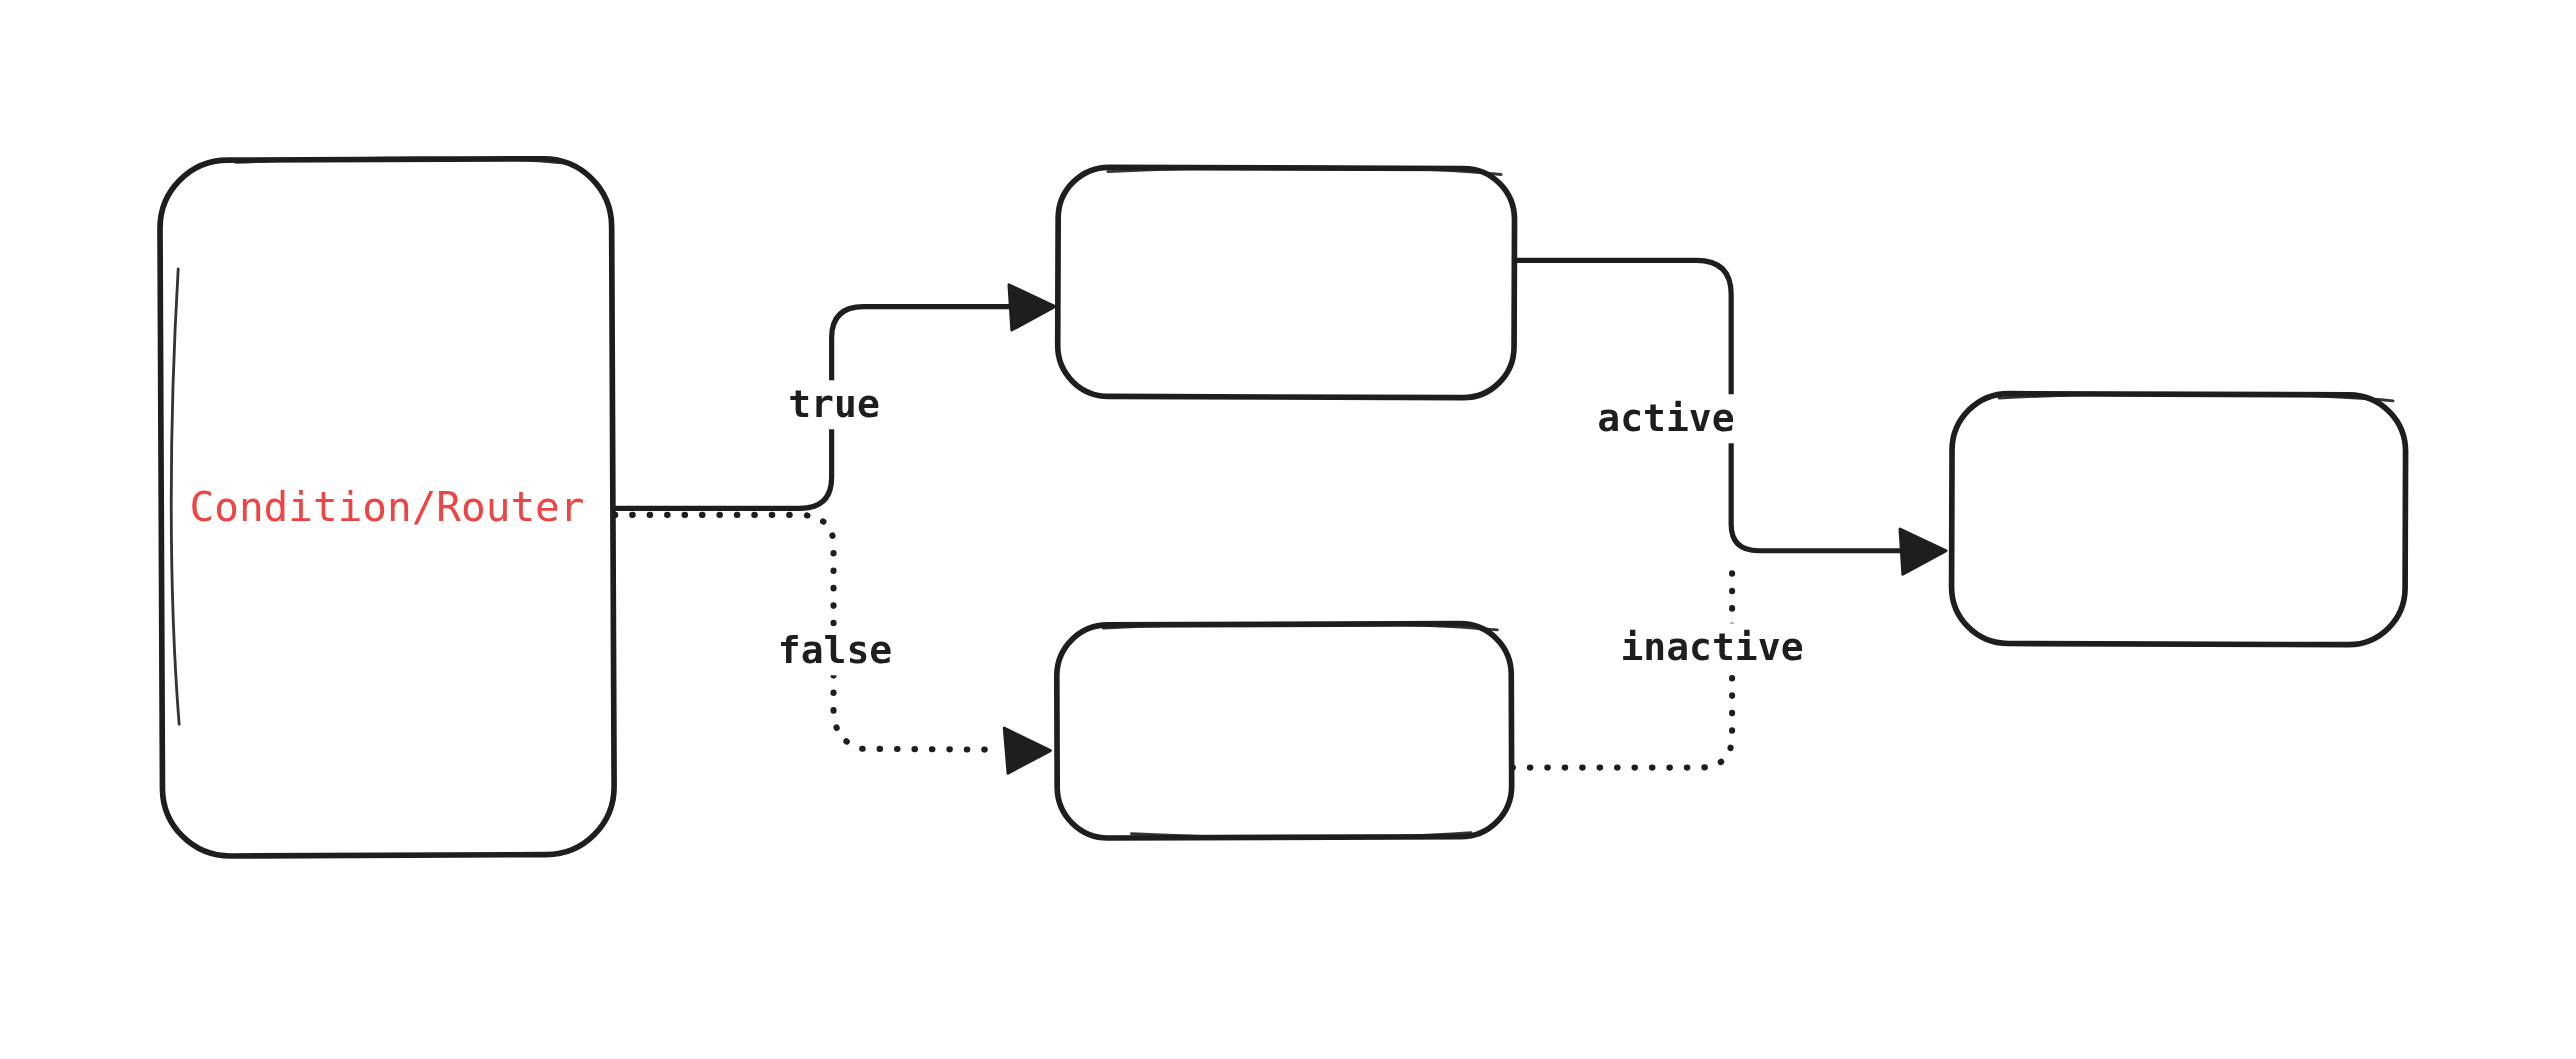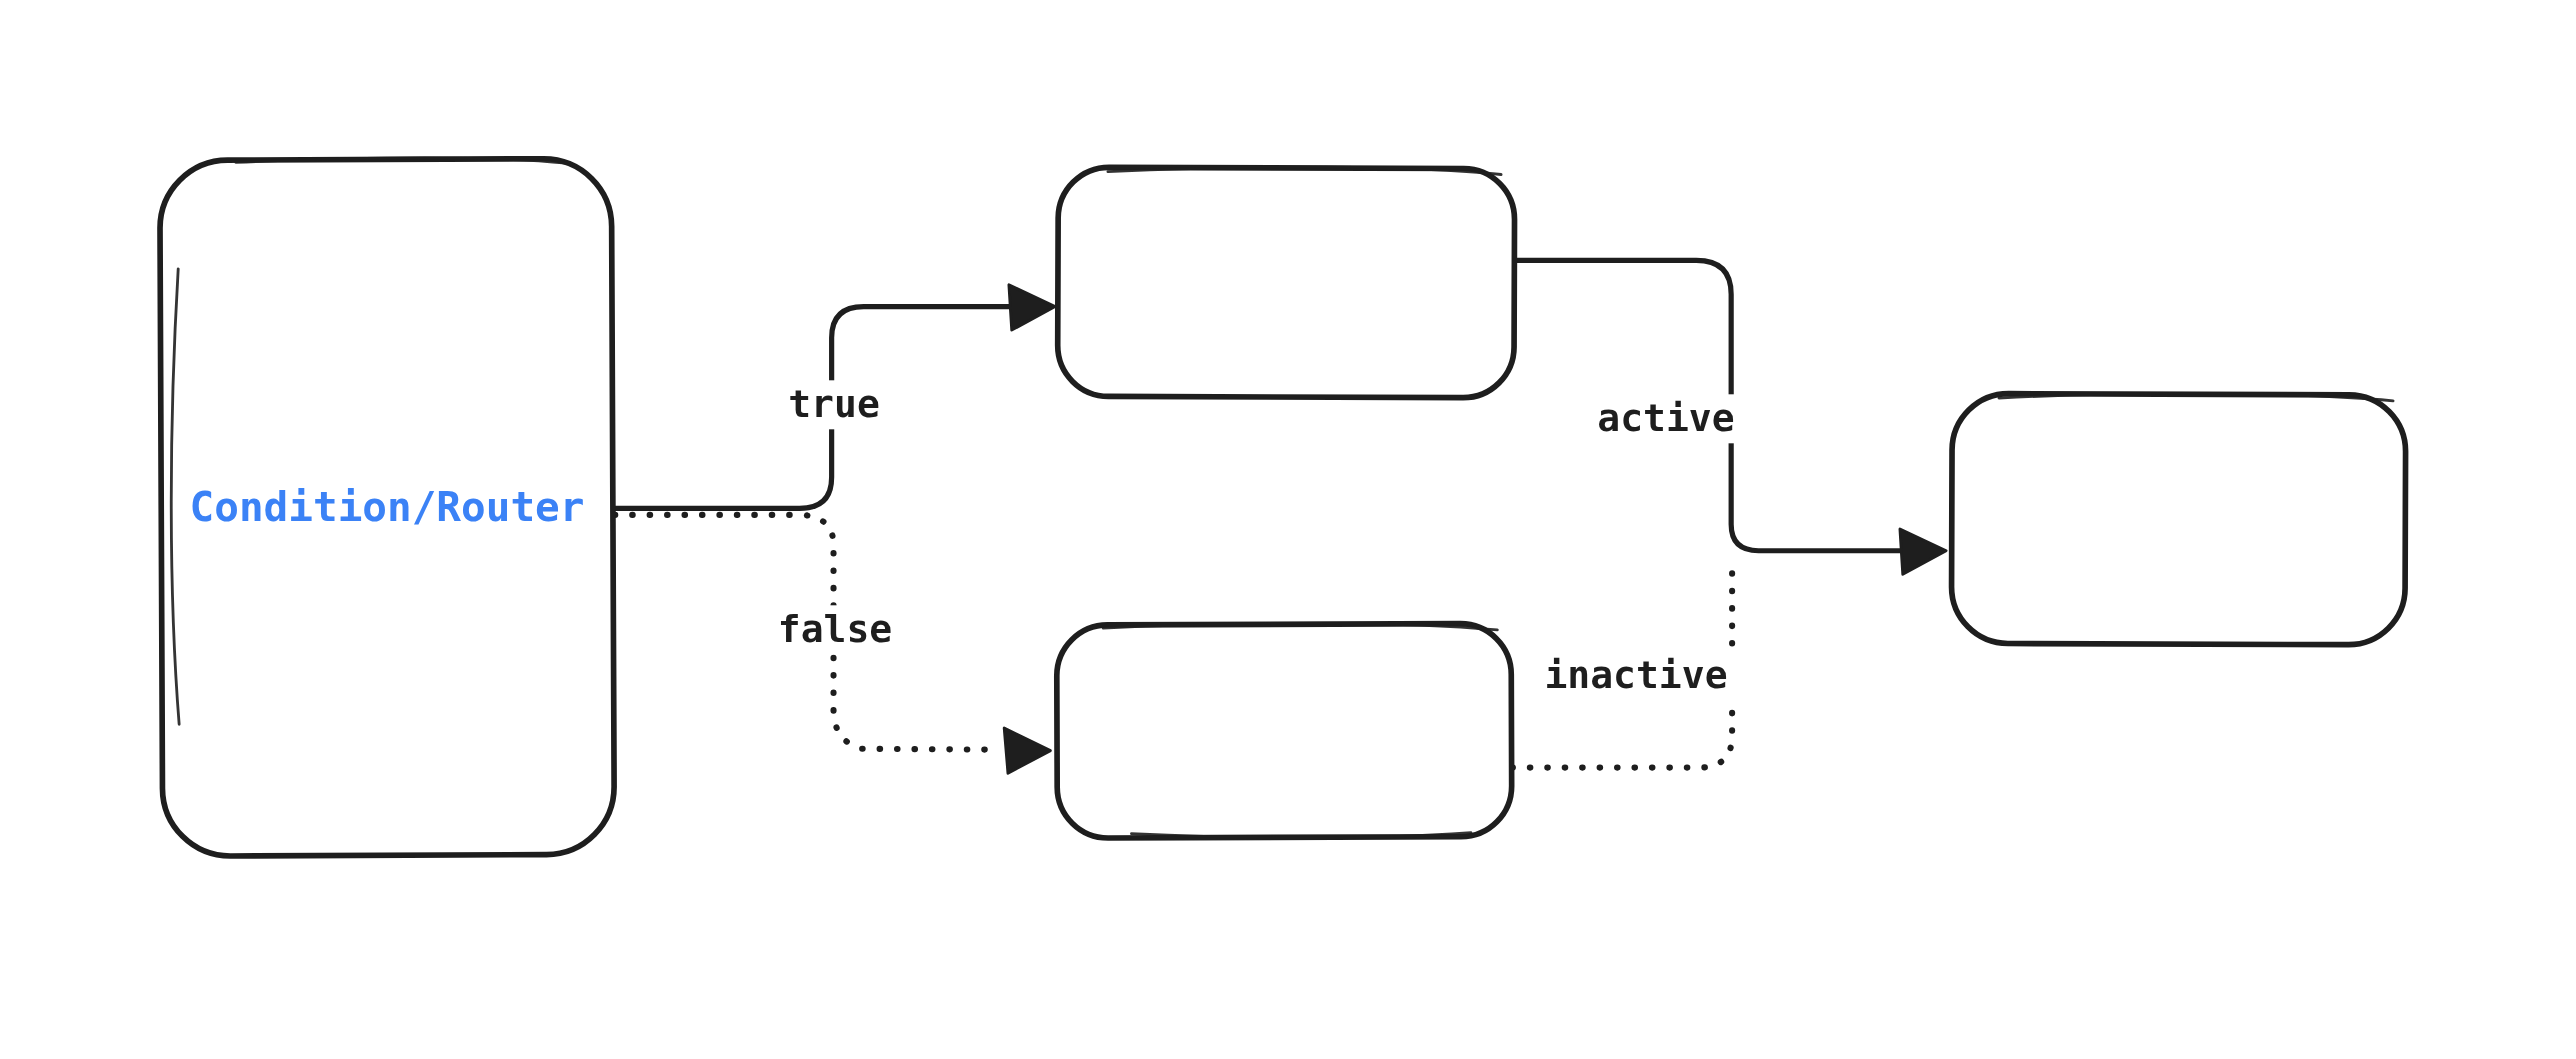--- a/index.html
+++ b/index.html
@@ -63,22 +63,22 @@
     font-size: 38px;
     font-weight: 700;
     color: #1e1e1e;
     white-space: nowrap;
     line-height: 1.1;
   }
   .node-label {
     position: absolute;
     transform: translate(-50%, -50%);
     font-size: 41px;
-    font-weight: 700;
-    color: #3b82f6;
+    font-weight: 400;
+    color: #ef4444;
     white-space: nowrap;
     line-height: 1.1;
   }
 </style>
 </head>
 <body>
 
 <div class="canvas">
 
   <svg class="diagram-svg" viewBox="0 0 2732 1124" xmlns="http://www.w3.org/2000/svg">
@@ -114,20 +114,20 @@
     <g>
       <rect class="node-rect" x="2070" y="418" width="481" height="265" rx="60" ry="60" transform="rotate(0.2 2310 550)"></rect>
       <path class="sketch" d="M 2120 422 C 2260 415 2430 415 2538 425"></path>
     </g>
   </svg>
 
   <div class="node-label" style="left:387px; top:508px;">Condition/Router</div>
 
   <div class="edge-label" style="left:834px; top:405px;text-align:right;">true</div>
 
-  <div class="edge-label" style="left:835px; top:630px;">false</div>
+  <div class="edge-label" style="left:835px; top:651px;">false</div>
 
   <div class="edge-label" style="left:1666px; top:406px;margin-top:13px;">active</div>
 
-  <div class="edge-label" style="left:1636px; top:648px;margin-top:28px;">inactive</div>
+  <div class="edge-label" style="left:1712px; top:648px;">inactive</div>
 
 </div>
 
 
 </body></html>

